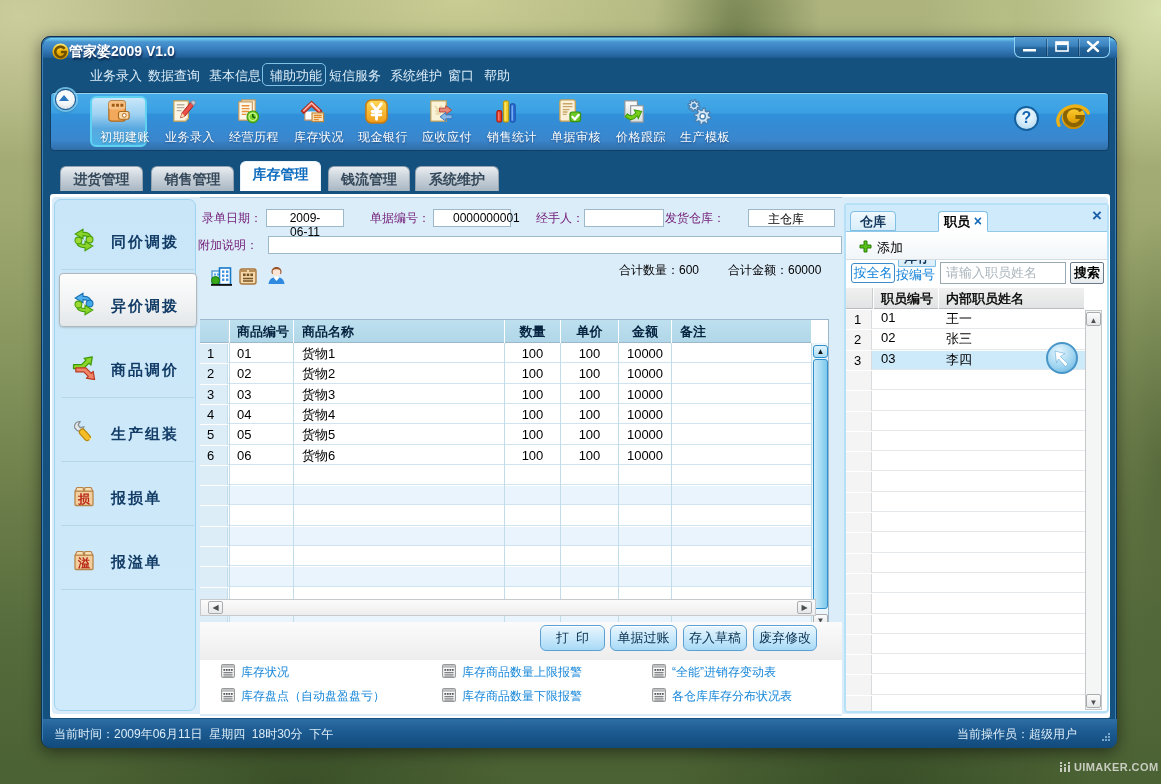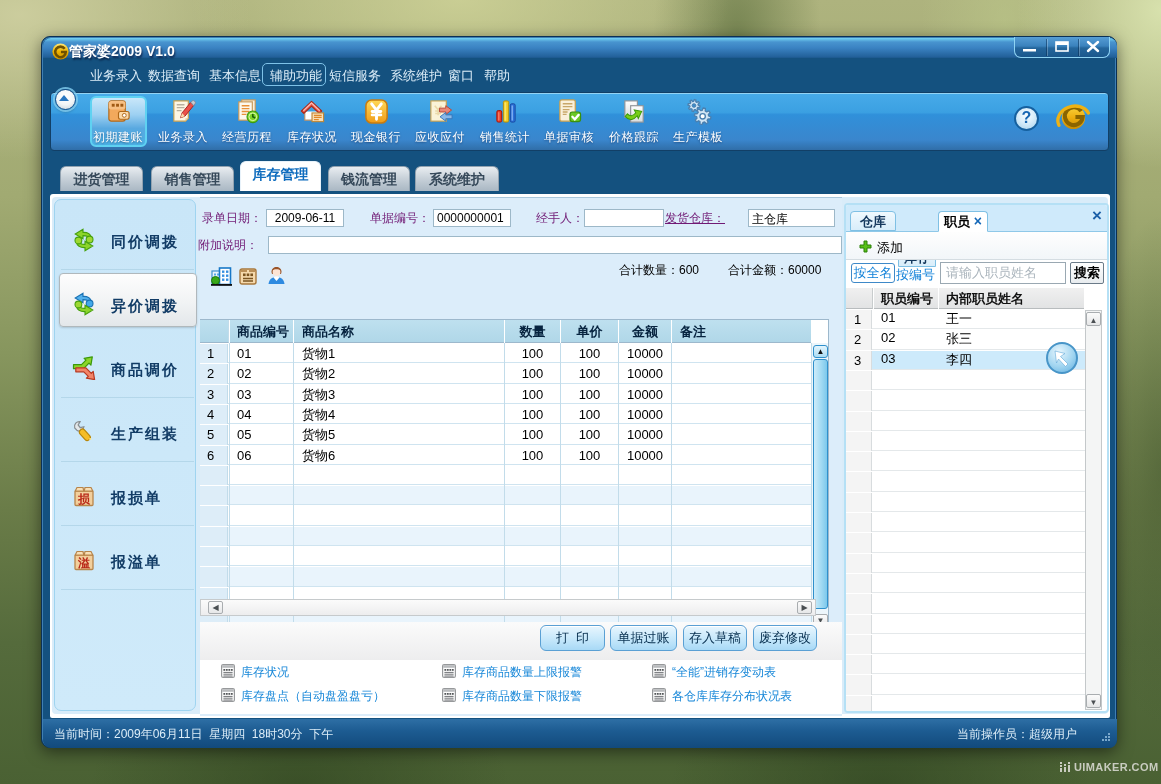--- a/index.html
+++ b/index.html
@@ -34,21 +34,21 @@
 .menu-box { position:absolute; left:220px; top:0px; width:64px; height:23px; border:1px solid #7ec2e8; border-radius:5px; }
 .toolbar { position:absolute; left:8px; top:55px; width:1059px; height:59px;
   border-radius:4px; border:1px solid #123f66;
   background:linear-gradient(180deg,#47abe9 0%, #3ba0e2 34%, #3090da 38%, #3a86cd 82%, #306ea8 100%);
   box-shadow: inset 0 1px 0 rgba(180,230,250,.7); }
 .collapse-btn { position:absolute; left:12.5px; top:51.5px; width:21px; height:21px; border-radius:50%;
   background:radial-gradient(circle at 50% 30%, #ffffff 0%, #f2f5f7 55%, #c2d0d8 100%);
   border:1.5px solid #14508c; box-shadow:0 0 0 2px rgba(130,205,240,.8), 0 2px 3px rgba(0,0,0,.3); z-index:6; }
 .collapse-btn:after { content:""; position:absolute; left:3.5px; top:5.5px; width:0; height:0;
   border-left:5.5px solid transparent; border-right:5.5px solid transparent; border-bottom:6px solid #2a77c0; }
-.tb-item { position:absolute; top:59px; width:64px; text-align:center; color:#fff; font-size:12px; z-index:3; }
+.tb-item { position:absolute; top:59px; width:64px; text-align:right; color:#fff; font-size:12px; z-index:3; }
 .tb-item svg { display:block; margin:2px auto 4px; width:27px; height:27px; }
 .tb-item .lbl { display:block; text-shadow:0 1px 2px rgba(0,20,60,.5); white-space:nowrap; letter-spacing:.5px;}
 .tb-sel { position:absolute; left:48px; top:59px; width:57px; height:51px; border-radius:6px;
   border:2px solid #5fd2f2; background:linear-gradient(180deg,#c9e7fa 0%, #9ed1f2 35%, #58a8e0 65%, #4cb2e6 100%); z-index:2; }
 .help-btn { position:absolute; left:972px; top:69px; width:25px; height:25px; border-radius:50%;
   background:radial-gradient(circle at 50% 35%, #f6fcff 0%, #d8edfa 45%, #a6d2ee 100%);
   border:2.5px solid #15609f; color:#1565b2; font-size:16px; font-weight:bold; text-align:center; line-height:20px; z-index:6;}
 .glogo { position:absolute; left:1013px; top:63px; width:36px; height:33px; z-index:6; }
 .tab { position:absolute; top:129px; height:25px; border-radius:6px 6px 0 0; border:1px solid #92a2b0; border-bottom:none;
   background:linear-gradient(180deg,#e9edf1 0%, #c9d2da 45%, #a9b7c3 100%);
@@ -63,21 +63,21 @@
 
 .sidebar { position:absolute; left:4px; top:5px; width:142px; height:512px; background:linear-gradient(180deg,#c9e6f8,#cfeafa); border:1px solid #9fd4f0; border-radius:7px; }
 .sb-item { position:absolute; left:0; width:140px; height:64px; }
 .sb-item .sep { position:absolute; left:6px; bottom:0; width:133px; height:1px; background:#b4d7ea; }
 .sb-item svg { position:absolute; left:17px; top:22px; width:24px; height:24px; }
 .sb-item .txt { position:absolute; left:56px; top:27px; font-size:15px; font-weight:bold; color:#123c66; letter-spacing:2px; }
 .sb-sel { position:absolute; left:4px; top:73px; width:138px; height:54px; border-radius:4px; border:1px solid #b0b8bc;
   background:linear-gradient(180deg,#fdfdfd 0%, #f1f3f4 55%, #e3e7ea 100%); box-shadow:0 1px 2px rgba(0,0,0,.15); }
 .main { position:absolute; left:150px; top:3px; width:642px; height:519px; background:#dcedfa; border-top:1px solid #a9c7dc; }
 .flabel { position:absolute; font-size:12px; color:#701a75; }
-.finput { position:absolute; height:18px; background:#fff; border:1px solid #9db8c8; font-size:12px; color:#000; padding:1px 3px; }
+.finput { position:absolute; height:18px; background:#fff; border:1px solid #9db8c8; font-size:12px; color:#000; padding:1px 19px; }
 .totals { position:absolute; font-size:12px; color:#000; margin-top:-2px; }
 
 .mtable { position:absolute; left:0px; top:94px; width:629px; height:310px; background:#fff; border:1px solid #9db8cc; border-left:none;margin-top:32px;}
 .mth { position:absolute; top:0; height:23px; background:linear-gradient(180deg,#bee0ef, #b0d7e8); border-bottom:1px solid #9db8cc; font-size:13px; font-weight:bold; color:#06233f; line-height:23px; }
 .mcol { position:absolute; top:0; bottom:0; width:1px; background:#c2dcea; }
 .mrow { position:absolute; left:0; width:612px; border-bottom:1px solid #cfe4f0; font-size:13px; color:#000; }
 .mrow .num { position:absolute; left:0; top:0; width:28px; height:20px; background:#ddedf8; border-right:1px solid #c2dcea; padding-left:7px; line-height:19px;}
 .mrow .c { position:absolute; top:0; height:20px; line-height:19px; }
 .vsb { position:absolute; right:0; top:23px; width:17px; height:287px; background:#edf6fb; border-left:1px solid #bcd2e0; }
 .sbbtn { position:absolute; left:1px; width:15px; height:16px; background:linear-gradient(180deg,#fbfbfb,#e6e7e8); border:1px solid #a9adb0; border-radius:2px; text-align:center; font-size:8px; color:#4a4f52; line-height:15px;}
@@ -332,21 +332,21 @@
           <span class="sep"></span>
         </div>
     </div>
     <div class="main">
       <span class="flabel" style="left:2px; top:12px;">录单日期：</span>
       <div class="finput" style="left:66px; top:11px; width:78px; text-align:center;">2009-06-11</div>
       <span class="flabel" style="left:170px; top:12px;">单据编号：</span>
       <div class="finput" style="left:233px; top:11px; width:78px;">0000000001</div>
       <span class="flabel" style="left:336px; top:12px;">经手人：</span>
       <div class="finput" style="left:384px; top:11px; width:80px;"></div>
-      <span class="flabel" style="left:465px; top:12px;text-decoration:underline;">发货仓库：</span>
+      <span class="flabel" style="left:465px; top:12px;">发货仓库：</span>
       <div class="finput" style="left:548px; top:11px; width:87px;">主仓库</div>
       <span class="flabel" style="left:-2px; top:39px;">附加说明：</span>
       <div class="finput" style="left:68px; top:38px; width:574px;"></div>
       <svg style="position:absolute; left:11px; top:69px;" width="22" height="19" viewBox="0 0 22 19">
           <rect x="1" y="4" width="8" height="13" fill="#eaf4fc" stroke="#4090d0" stroke-width="1.2"></rect>
           <rect x="3" y="6.5" width="2" height="2" fill="#58a8e8"></rect>
           <rect x="6" y="6.5" width="2" height="2" fill="#58a8e8"></rect>
           <rect x="8.5" y="1" width="11" height="16.5" fill="#fff" stroke="#1878c8" stroke-width="1.6"></rect>
           <g fill="#3890e0">
             <rect x="11" y="3.5" width="2.4" height="2.4"></rect>

